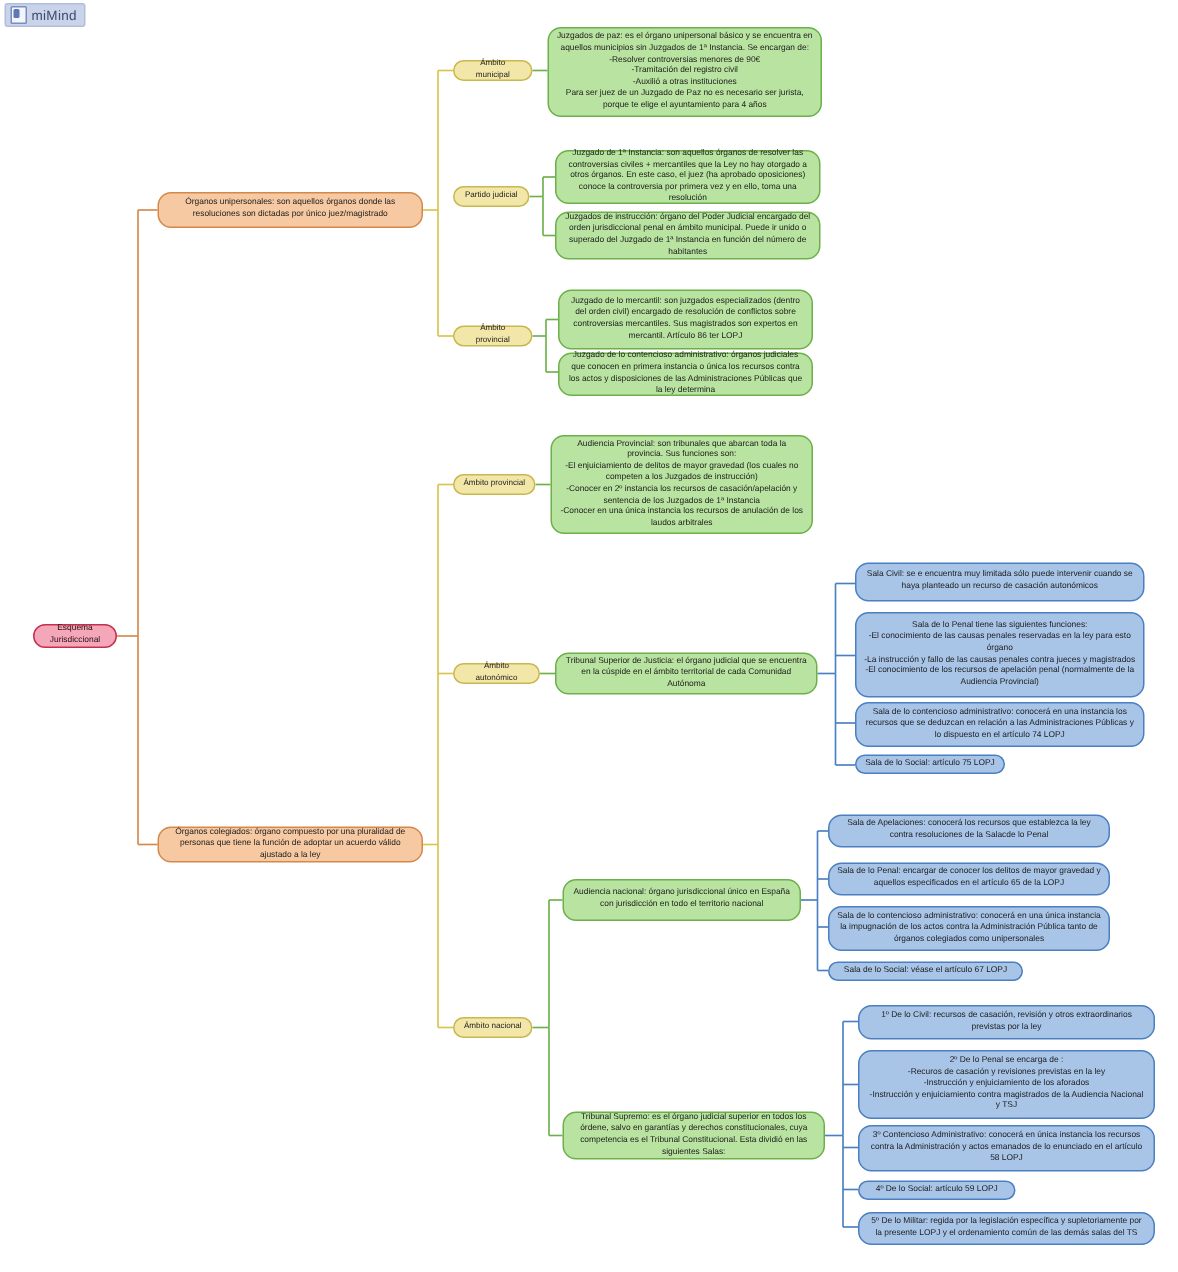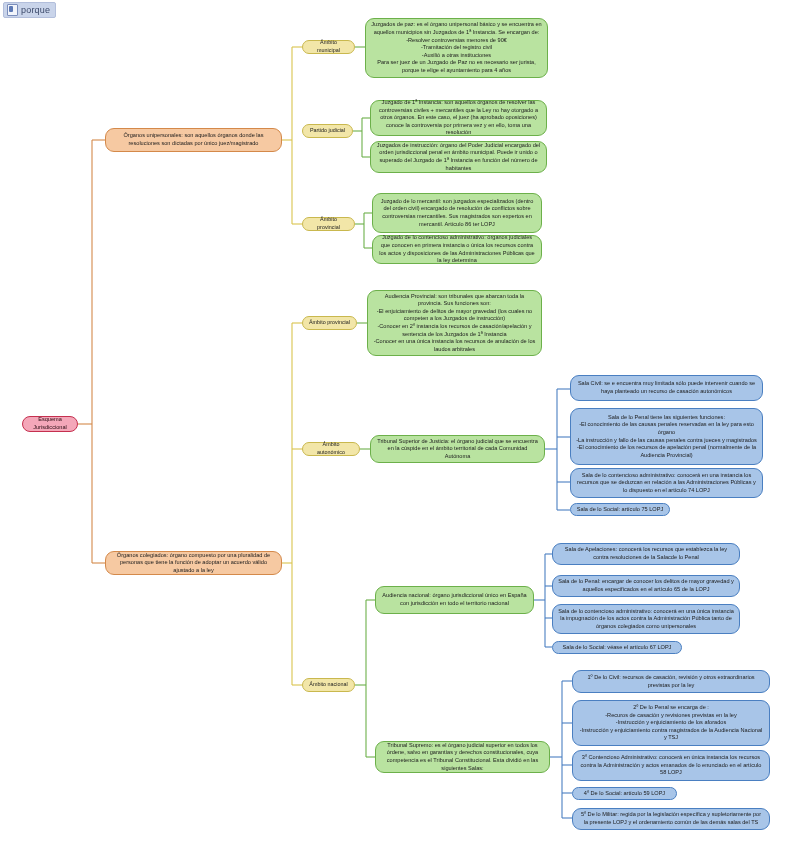--- a/index.html
+++ b/index.html
@@ -150,21 +150,21 @@
       <path d="M562 681 L572 681" stroke="#4a7fc1"></path>
       <path d="M562 723 L572 723" stroke="#4a7fc1"></path>
       <path d="M562 765 L572 765" stroke="#4a7fc1"></path>
       <path d="M562 793 L572 793" stroke="#4a7fc1"></path>
       <path d="M562 818 L572 818" stroke="#4a7fc1"></path>
     </g>
   </svg>
 
   <div class="logo">
     <span class="mark"></span>
-    <span class="txt">porque</span>
+    <span class="txt">miMind</span>
   </div>
 
   <div class="node n-root" style="left:22px;top:416px;width:56px;height:16px;">Esquema Jurisdiccional</div>
 
   <div class="node n-l1" style="left:105px;top:128px;width:177px;height:24px;">Órganos unipersonales: son aquellos órganos donde las resoluciones son dictadas por único juez/magistrado</div>
 
   <div class="node n-l1" style="left:105px;top:551px;width:177px;height:24px;">Órganos colegiados: órgano compuesto por una pluralidad de personas que tiene la función de adoptar un acuerdo válido ajustado a la ley</div>
 
   <div class="node n-chip" style="left:302px;top:40px;width:53px;height:14px;">Ámbito municipal</div>
 

